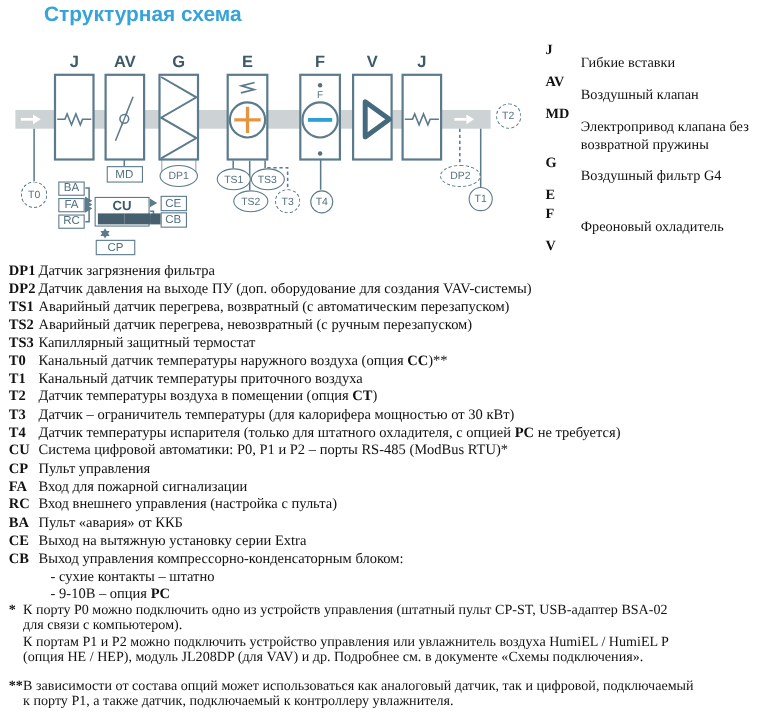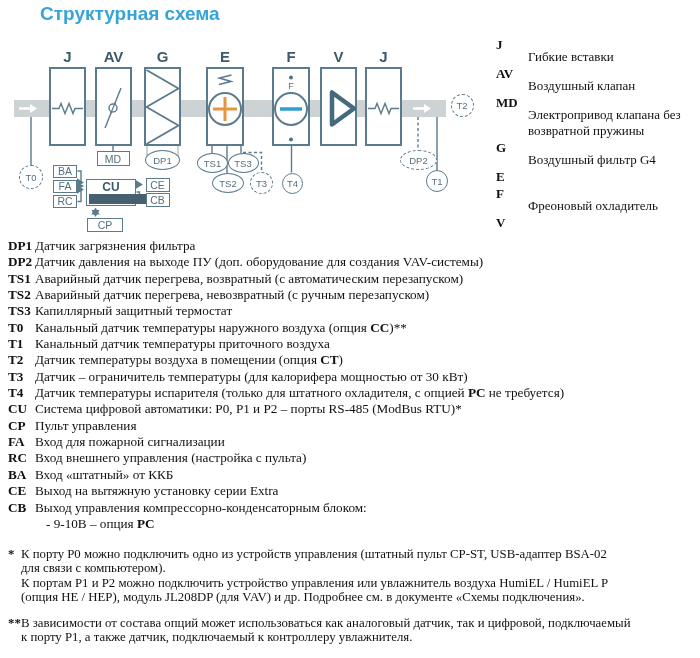--- a/index.html
+++ b/index.html
@@ -265,29 +265,33 @@
       <div class="list-row">
         <span class="key">FA</span>
         <span class="desc"><span>Вход для пожарной сигнализации</span></span>
       </div>
       <div class="list-row">
         <span class="key">RC</span>
         <span class="desc"><span>Вход внешнего управления (настройка с пульта)</span></span>
       </div>
       <div class="list-row">
         <span class="key">BA</span>
-        <span class="desc"><span>Вход «штатный» от ККБ</span></span>
+        <span class="desc"><span>Пульт «авария» от ККБ</span></span>
       </div>
       <div class="list-row">
         <span class="key">CE</span>
         <span class="desc"><span>Выход на вытяжную установку серии Extra</span></span>
       </div>
       <div class="list-row">
         <span class="key">CB</span>
         <span class="desc"><span>Выход управления компрессорно-конденсаторным блоком:</span></span>
+      </div>
+      <div class="list-row">
+        <span class="key"></span>
+        <span class="desc indent"><span>- сухие контакты – штатно</span></span>
       </div>
       <div class="list-row">
         <span class="key"></span>
         <span class="desc indent"><span>- 9-10В – опция </span><span class="b">PC</span></span>
       </div>
     </div>
 
   <div class="footnotes">
       <div class="fn-row">
         <span class="fnm">*</span>

